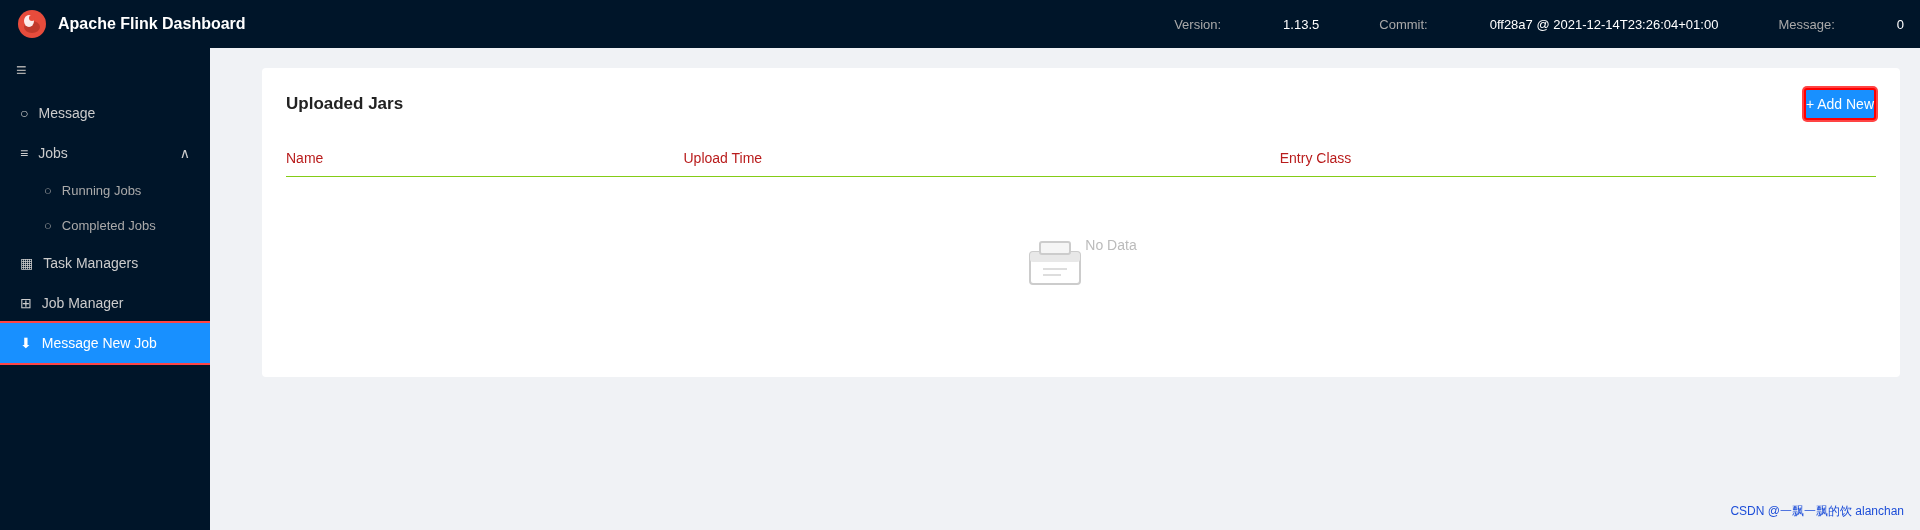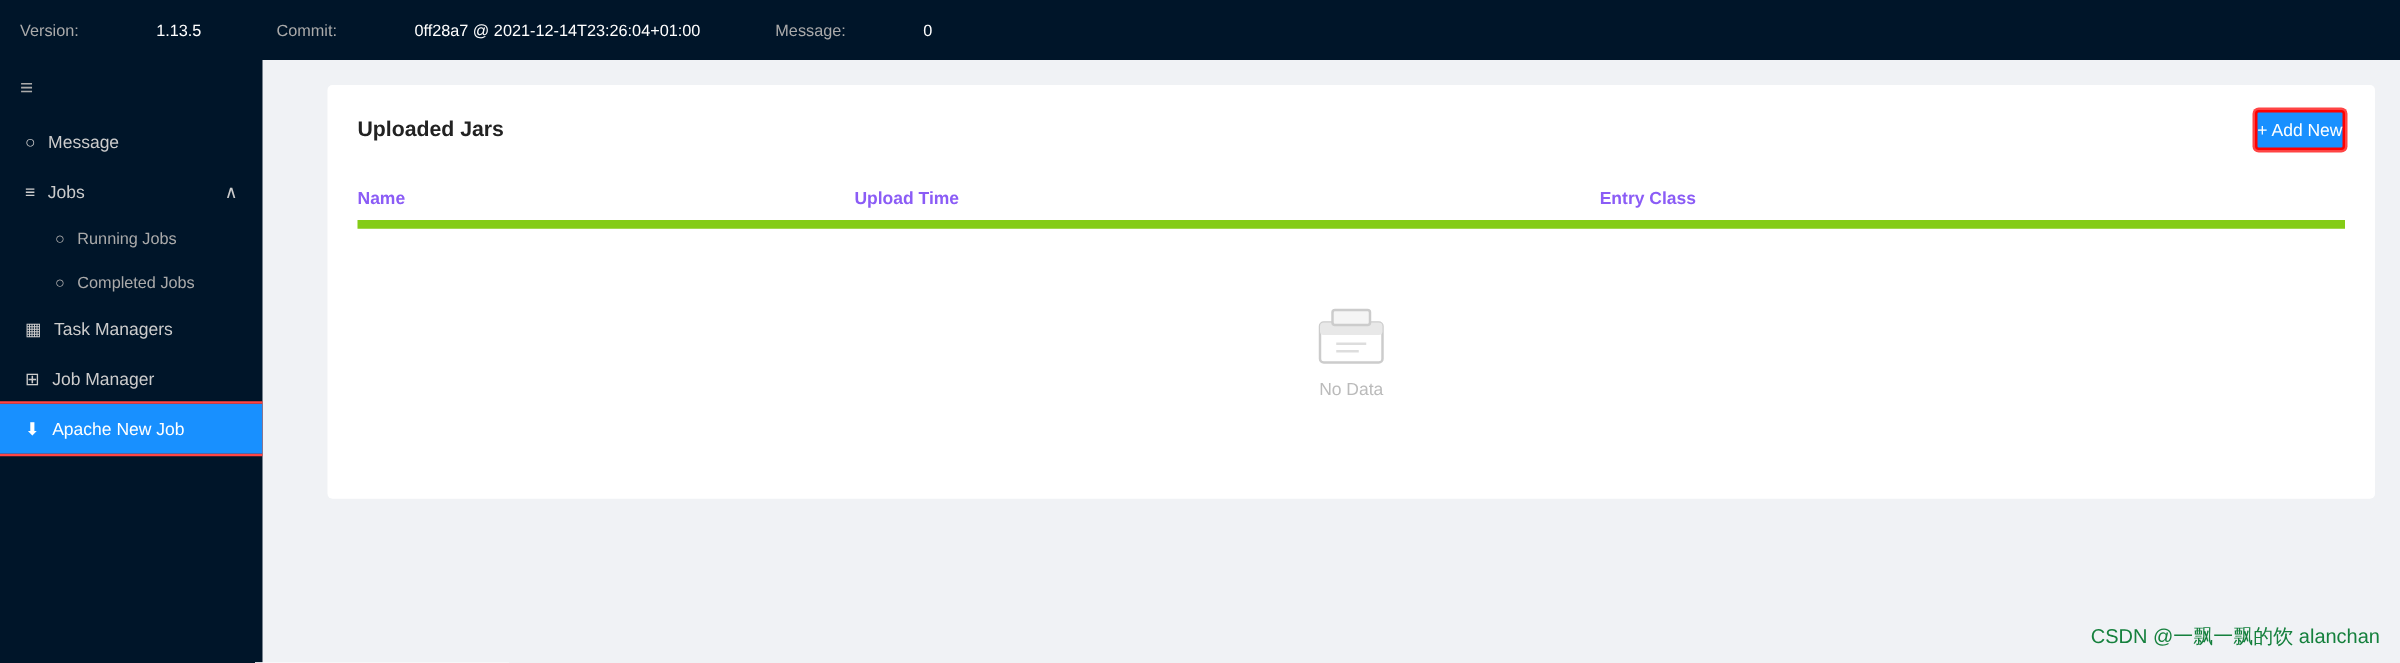--- a/index.html
+++ b/index.html
@@ -132,66 +132,74 @@
       cursor: pointer;
       display: flex;
       align-items: center;
       gap: 4px;
       box-shadow: 0 0 0 2px #ff4444;
     }
 
     
     .table-header {
       display: flex;
-      border-bottom: 7px solid #84cc16;
+      border-bottom: 1px solid #84cc16;
       padding: 10px 0;
       font-size: 14px;
-      color: #8b5cf6;
-      font-weight: 700;
+      color: #b91c1c;
+      font-weight: 400;
     }
     .col-name { flex: 2; }
     .col-upload { flex: 3; }
     .col-entry { flex: 3; }
 
     
     .no-data-area {
       display: flex;
-      flex-direction: column;
-      align-items: center;
+      flex-direction: row;
       justify-content: center;
       padding: 60px 0;
     }
     .no-data-icon {
       width: 60px;
       height: 50px;
       margin-bottom: 10px;
     }
     .no-data-text {
       color: #bbb;
       font-size: 14px;
     }
 
     
     .footer-watermark {
       position: fixed;
       bottom: 10px;
       right: 16px;
-      font-size: 16px;
-      color: #15803d;
+      font-size: 12px;
+      color: #1d4ed8;
     }
 
     
     .highlight-box {
       outline: 2px solid #ff4444;
     }
   </style>
 </head>
 <body>
 
 <div class="topbar">
+  <div class="topbar-left">
+    <svg class="flink-logo" viewBox="0 0 32 32">
+      <circle cx="16" cy="16" r="14" fill="#e74c3c"></circle>
+      <ellipse cx="16" cy="19" rx="8" ry="6" fill="#c0392b"></ellipse>
+      <ellipse cx="13" cy="13" rx="5" ry="6" fill="#fff" opacity="0.9"></ellipse>
+      <circle cx="16" cy="10" r="3" fill="#e74c3c"></circle>
+    </svg>
+    <span class="topbar-title">Apache Flink Dashboard</span>
+  </div>
   <div class="topbar-right">
     <span class="label">Version:</span>
     <span class="value">1.13.5</span>
     <span class="sep"></span>
     <span class="label">Commit:</span>
     <span class="value">0ff28a7 @ 2021-12-14T23:26:04+01:00</span>
     <span class="sep"></span>
     <span class="label">Message:</span>
     <span class="value">0</span>
   </div>
@@ -230,21 +238,21 @@
       <span>Task Managers</span>
     </div>
 
     <div class="sidebar-item">
       <span class="icon">⊞</span>
       <span>Job Manager</span>
     </div>
 
     <div class="sidebar-item active highlight-box">
       <span class="icon">⬇</span>
-      <span>Apache New Job</span>
+      <span>Message New Job</span>
     </div>
   </nav>
 
   <main class="main">
     <div class="content-card">
       <div class="card-header">
         <h2 class="card-title">Uploaded Jars</h2>
         <button class="btn-add-new">+ Add New</button>
       </div>
 

